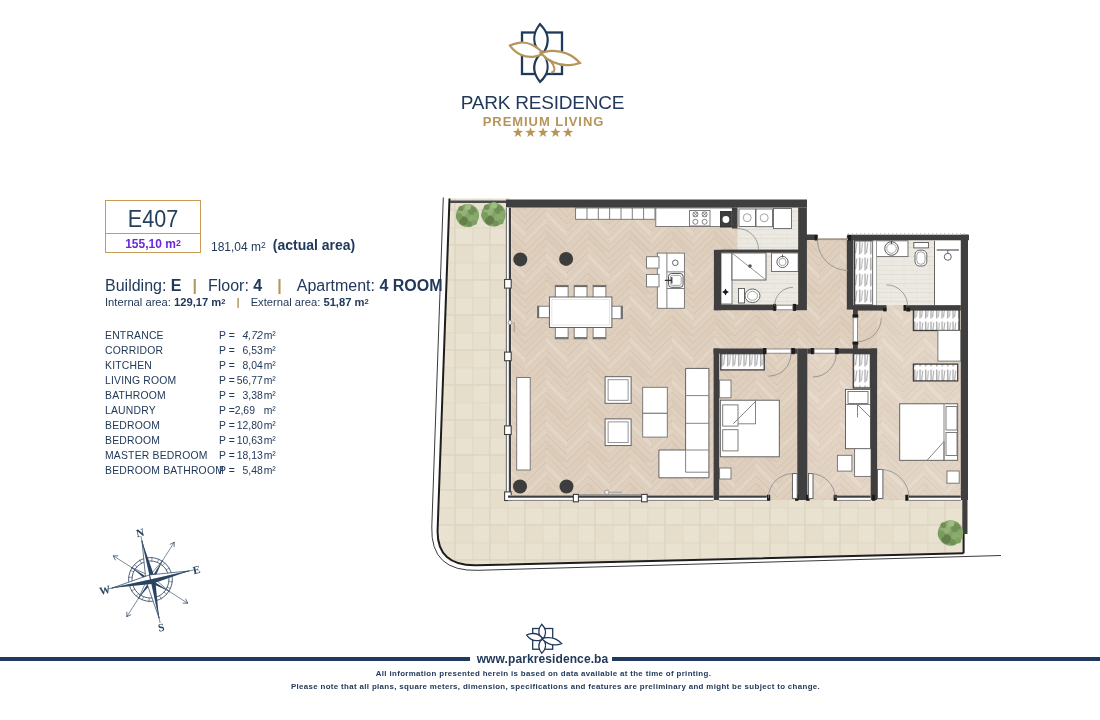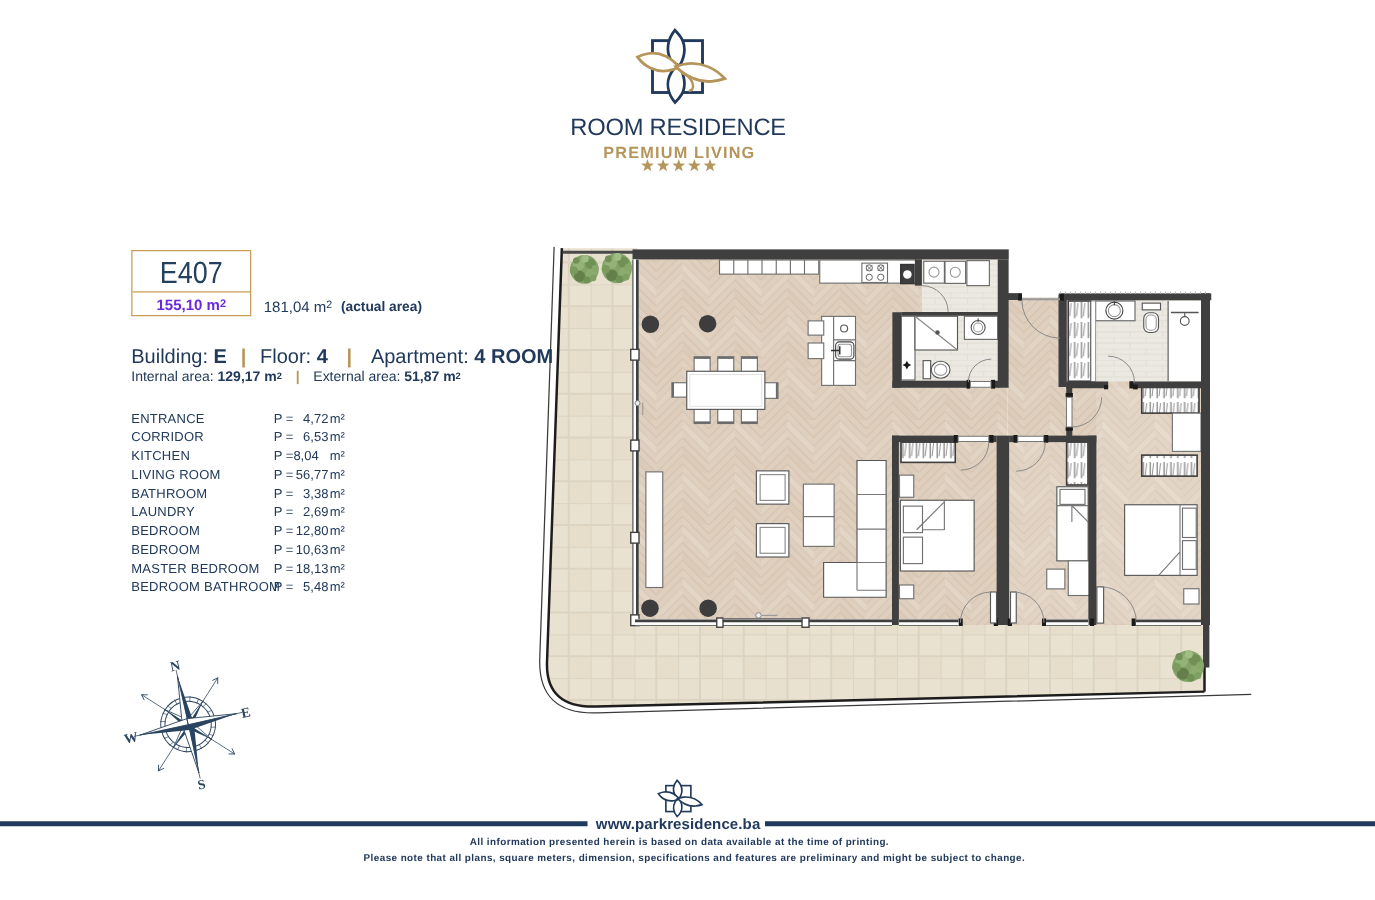--- a/index.html
+++ b/index.html
@@ -554,56 +554,56 @@
 
 <g fill="#ffffff" stroke="#21395a" stroke-width="2.6">
 <path transform="rotate(-4)" d="M0,-29.5 C-6.5,-22.5 -8.6,-13.5 -4.8,-5.5 C-3.2,-2.2 -1.6,-0.5 0,1.5 C5.8,-5.5 8.6,-14.5 4.8,-22.5 C3.2,-25.8 1.6,-27.5 0,-29.5 Z"></path>
 <path transform="scale(1,-1) rotate(-4)" d="M0,-28.5 C-6.5,-21.5 -8.6,-13 -4.8,-5.2 C-3.2,-2 -1.6,-0.5 0,1.5 C5.8,-5.2 8.6,-14 4.8,-21.8 C3.2,-25 1.6,-26.8 0,-28.5 Z"></path>
 <path transform="rotate(-76)" d="M0,-33 C-6.5,-25.5 -8.6,-15.5 -4.8,-6.5 C-3.2,-2.8 -1.6,-0.8 0,1.2 C5.8,-6 8.6,-16 4.8,-25 C3.2,-28.8 1.6,-31 0,-33 Z"></path>
 <path transform="rotate(104) scale(1,1.18)" d="M0,-33 C-6.2,-25.5 -8.2,-15.5 -4.6,-6.5 C-3.1,-2.8 -1.5,-0.8 0,1.2 C5.5,-6 8.2,-16 4.6,-25 C3.1,-28.8 1.5,-31 0,-33 Z"></path>
 </g>
 </g>
 </svg>
 
-<div class="abs navy" style="left:0;width:1085px;text-align:center;font-size:19px;letter-spacing:-0.2px;top:91.5px;">ROOM RESIDENCE</div>
+<div class="abs navy" style="left:0;width:1085px;text-align:center;font-size:19px;letter-spacing:-0.2px;top:91.5px;">PARK RESIDENCE</div>
 
 <div class="abs gold b" style="left:0;top:113.5px;width:1087px;text-align:center;font-size:13px;letter-spacing:0.95px;">PREMIUM LIVING</div>
 
 <div class="abs" style="left:105px;top:200px;width:96px;height:53px;border:1.4px solid #c89c55;">
   <div style="height:31.5px;text-align:center;font-size:24.5px;letter-spacing:0;line-height:35px;color:#23405e;transform:scaleX(0.88);">E407</div>
   <div class="abs" style="left:0;right:0;top:31.5px;height:1.4px;background:#c89c55;"></div>
   <div class="abs" style="left:0;right:0;top:36px;text-align:center;font-size:12px;font-weight:bold;color:#6d28d9;">155,10 m<sup style="font-size:8.8px;vertical-align:2.5px;">2</sup></div>
 </div>
 
-<div class="abs navy" style="left:211px;top:238px;font-size:12px;">181,04 m<sup style="font-size:8.5px;vertical-align:3.5px;">2</sup><span class="b" style="font-size:11px;margin-left:7px;position:relative;top:-1px;">(actual area)</span></div>
+<div class="abs navy" style="left:211px;top:238px;font-size:12px;">181,04 m<sup style="font-size:8.5px;vertical-align:3.5px;">2</sup><span class="b" style="font-size:14px;margin-left:7px;position:relative;top:-1px;">(actual area)</span></div>
 
 <div class="abs navy" style="left:105px;top:277px;font-size:16px;">Building: <span class="b">E</span><span class="gold b" style="padding:0 11px;">|</span>Floor: <span class="b">4</span><span class="gold b" style="padding:0 15px;">|</span>Apartment: <span class="b">4 ROOM</span></div>
 
 <div class="abs navy" style="left:105px;top:295.5px;font-size:11.2px;">Internal area: <span class="b">129,17 m<sup style="font-size:7.5px;vertical-align:2px;">2</sup></span><span class="gold b" style="padding:0 11px;">|</span>External area: <span class="b">51,87 m<sup style="font-size:7.5px;vertical-align:2px;">2</sup></span></div>
 
 <div class="abs navy" style="left:105px;top:327.5px;font-size:10.4px;letter-spacing:0.2px;line-height:15.05px;">
   <div>ENTRANCE</div>
   <div>CORRIDOR</div>
   <div>KITCHEN</div>
   <div>LIVING ROOM</div>
   <div>BATHROOM</div>
   <div>LAUNDRY</div>
   <div>BEDROOM</div>
   <div>BEDROOM</div>
   <div>MASTER BEDROOM</div>
   <div>BEDROOM BATHROOM</div>
 </div>
 
 <div class="abs navy" style="left:219px;top:327.5px;font-size:10.4px;line-height:15.05px;">
-  <div>P =<span style="display:inline-block;width:28px;margin-right:1px;text-align:right;">4,72</span>m²</div>
+  <div>P =<span style="display:inline-block;width:28px;margin-right:1px;text-align:right;font-style:italic;">4,72</span>m²</div>
   <div>P =<span style="display:inline-block;width:28px;margin-right:1px;text-align:right;">6,53</span>m²</div>
-  <div>P =<span style="display:inline-block;width:28px;margin-right:1px;">8,04</span>m²</div>
+  <div>P =<span style="display:inline-block;width:28px;margin-right:1px;text-align:right;">8,04</span>m²</div>
   <div>P =<span style="display:inline-block;width:28px;margin-right:1px;text-align:right;">56,77</span>m²</div>
   <div>P =<span style="display:inline-block;width:28px;margin-right:1px;text-align:right;">3,38</span>m²</div>
-  <div>P =<span style="display:inline-block;width:28px;margin-right:1px;text-align:right;">2,69</span>m²</div>
+  <div>P =<span style="display:inline-block;width:28px;margin-right:1px;text-align:left;">2,69</span>m²</div>
   <div>P =<span style="display:inline-block;width:28px;margin-right:1px;text-align:right;">12,80</span>m²</div>
   <div>P =<span style="display:inline-block;width:28px;margin-right:1px;text-align:right;">10,63</span>m²</div>
   <div>P =<span style="display:inline-block;width:28px;margin-right:1px;text-align:right;">18,13</span>m²</div>
   <div>P =<span style="display:inline-block;width:28px;margin-right:1px;text-align:right;">5,48</span>m²</div>
 </div>
 
 <div class="abs" style="left:0;top:656.8px;width:470px;height:3.8px;background:#1f3a5c;"></div>
 
 <div class="abs" style="left:612px;top:656.8px;width:488px;height:3.8px;background:#1f3a5c;"></div>
 

